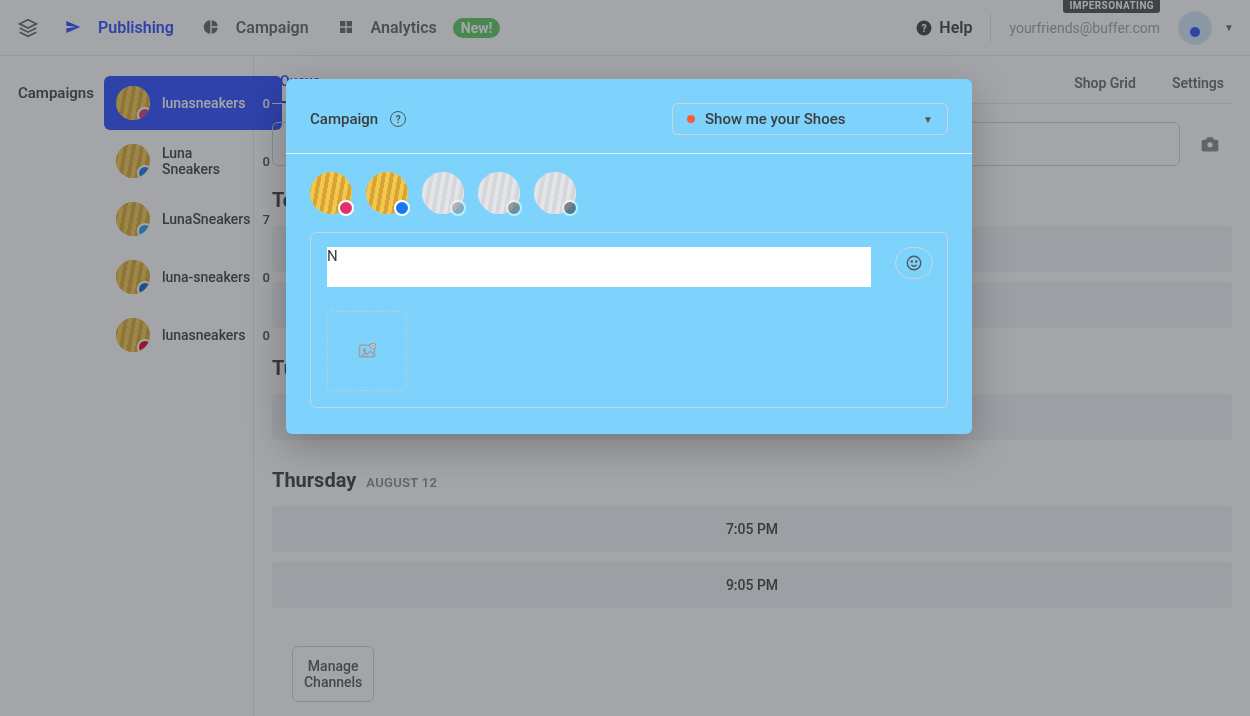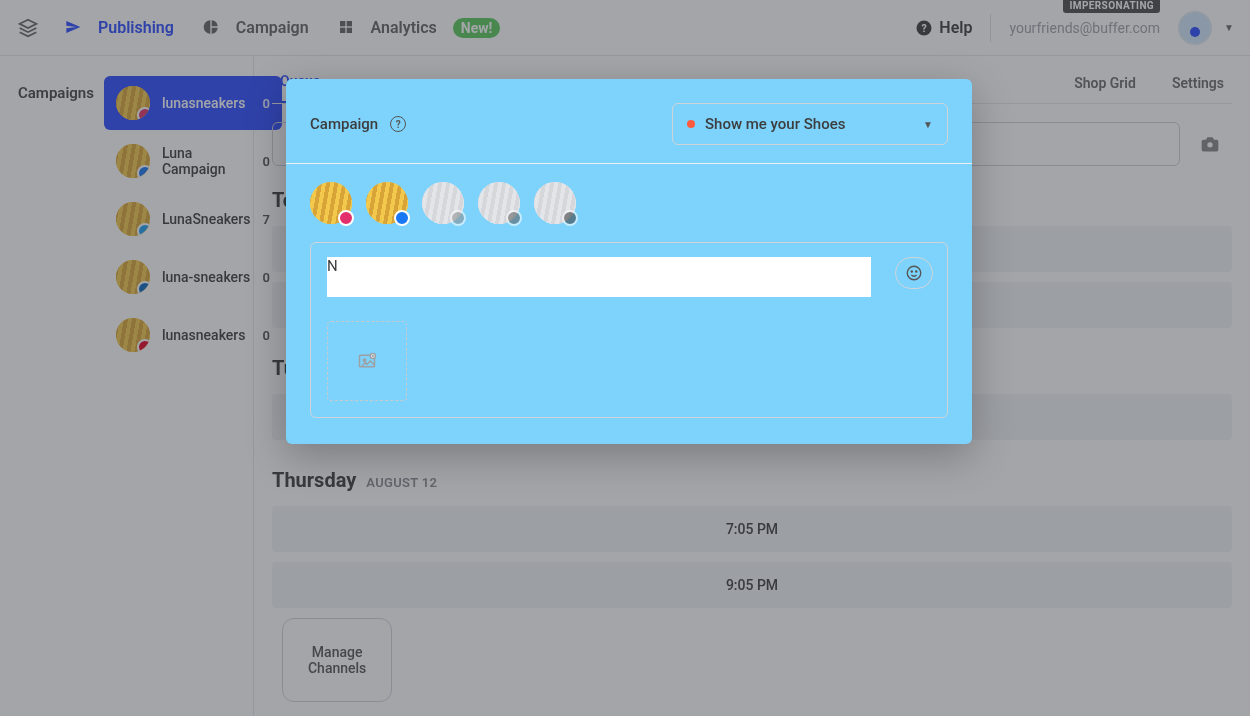--- a/index.html
+++ b/index.html
@@ -35,21 +35,21 @@
   .ch-av-stripes { position:absolute; inset:0; background: repeating-linear-gradient(100deg,#d9a437 0 4px,#f2c94c 4px 8px); }
   .ch-network { position:absolute; right:-3px; bottom:-3px; width:16px; height:16px; border-radius:50%; border:2px solid #fff; }
   .net-ig { background:#E1306C; }
   .net-fb { background:#1877F2; }
   .net-tw { background:#1DA1F2; }
   .net-li { background:#0A66C2; }
   .net-pn { background:#E60023; }
   .channel .ch-name { font-size:14px; font-weight:500; flex:1; }
   .channel .ch-count { font-size:13px; font-weight:600; opacity:0.9; }
 
-  .manage-btn { margin-top:auto; border:1px solid #d0d4d9; border-radius:12px; padding:25px; text-align:center; font-size:14px; font-weight:500; color:#555; cursor:pointer; }
+  .manage-btn { margin-top:auto; border:1px solid #d0d4d9; border-radius:6px; padding:11px; text-align:center; font-size:14px; font-weight:500; color:#555; cursor:pointer;margin-left:10px; }
 
   
   .main { flex:1; overflow:hidden; position:relative; padding:0 18px; }
   .tabs-row { display:flex; gap:36px; height:48px; align-items:flex-end; border-bottom:1px solid #e6e8eb; padding:0 8px; font-size:14px; font-weight:600; color:#6b6b6b; }
   .tab { padding-bottom:12px; cursor:pointer; }
   .tab.active { color:#2c4bff; border-bottom:2px solid #2c4bff; }
 
   .search-row { margin-top:18px; display:flex; align-items:center; }
   .search-box { flex:1; border:1px solid #d0d4d9; border-radius:6px; height:44px; display:flex; align-items:center; padding:0 14px; color:#9fa3a8; font-size:14px; }
   .cam-btn { width:44px; height:44px; display:flex; align-items:center; justify-content:center; color:#888; margin-left:8px; }
@@ -67,21 +67,21 @@
   .day-block .dh .d-name { font-size:20px; font-weight:700; }
   .day-block .dh .d-date { font-size:13px; color:#8a8d91; font-weight:600; letter-spacing:0.3px; }
 
   
   .dim { position:absolute; inset:0; background:rgba(50,55,65,0.45); }
 
   .modal { position:absolute; left:286px; top:79px; width:686px; background:#7dd3fc; border-radius:6px; box-shadow:0 12px 40px rgba(0,0,0,0.25); padding-bottom:20px; }
   .modal-top { padding:24px 24px 18px; display:flex; align-items:center; gap:12px; border-bottom:1px solid #eceef1; }
   .m-label { font-size:15px; font-weight:500; color:#3d3d3d; }
   .m-help-icon { width:16px;height:16px;border:1.6px solid #555;border-radius:50%;display:inline-flex;align-items:center;justify-content:center;font-size:10px;font-weight:700;color:#555; }
-  .campaign-select { margin-left:auto; border:1px solid #d0d4d9; border-radius:6px; height:42px; min-width:276px; padding:8px 14px; display:flex; align-items:center; gap:10px; font-size:15px; font-weight:500; color:#3d3d3d; cursor:pointer; }
+  .campaign-select { margin-left:auto; border:1px solid #d0d4d9; border-radius:6px; height:32px; min-width:276px; padding:8px 14px; display:flex; align-items:center; gap:10px; font-size:15px; font-weight:500; color:#3d3d3d; cursor:pointer; }
   .dot-red { width:8px;height:8px;border-radius:50%;background:#ff5a3c; }
   .sel-caret { margin-left:auto; font-size:10px; color:#555; }
 
   .modal-body { padding:18px 24px 6px; }
   .acct-row { display:flex; gap:14px; }
   .acct { width:42px;height:42px;border-radius:50%;background:#e3e5e8;position:relative;cursor:pointer; overflow:visible; }
   .acct.on { background:#f2c94c; }
   .acct.on .ch-av-stripes { position:absolute; inset:0; border-radius:50%; background: repeating-linear-gradient(100deg,#d9a437 0 4px,#f2c94c 4px 8px); }
   .acct.off .off-stripes { position:absolute; inset:0; border-radius:50%; background: repeating-linear-gradient(100deg,#d5d7da 0 4px,#e3e5e8 4px 8px); }
   .acct .mini-net { position:absolute; right:-2px; bottom:-2px; width:16px;height:16px;border-radius:50%;border:2px solid #fff; }
@@ -169,21 +169,21 @@
       <div class="ch-network net-ig"></div>
     </div>
     <span class="ch-name">lunasneakers</span>
     <span class="ch-count">0</span>
         </div>
         <div class="channel">
     <div class="ch-av">
       <div class="ch-av-stripes"></div>
       <div class="ch-network net-fb"></div>
     </div>
-    <span class="ch-name">Luna Campaign</span>
+    <span class="ch-name">Luna Sneakers</span>
     <span class="ch-count">0</span>
         </div>
         <div class="channel">
     <div class="ch-av">
       <div class="ch-av-stripes"></div>
       <div class="ch-network net-tw"></div>
     </div>
     <span class="ch-name">LunaSneakers</span>
     <span class="ch-count">7</span>
         </div>

